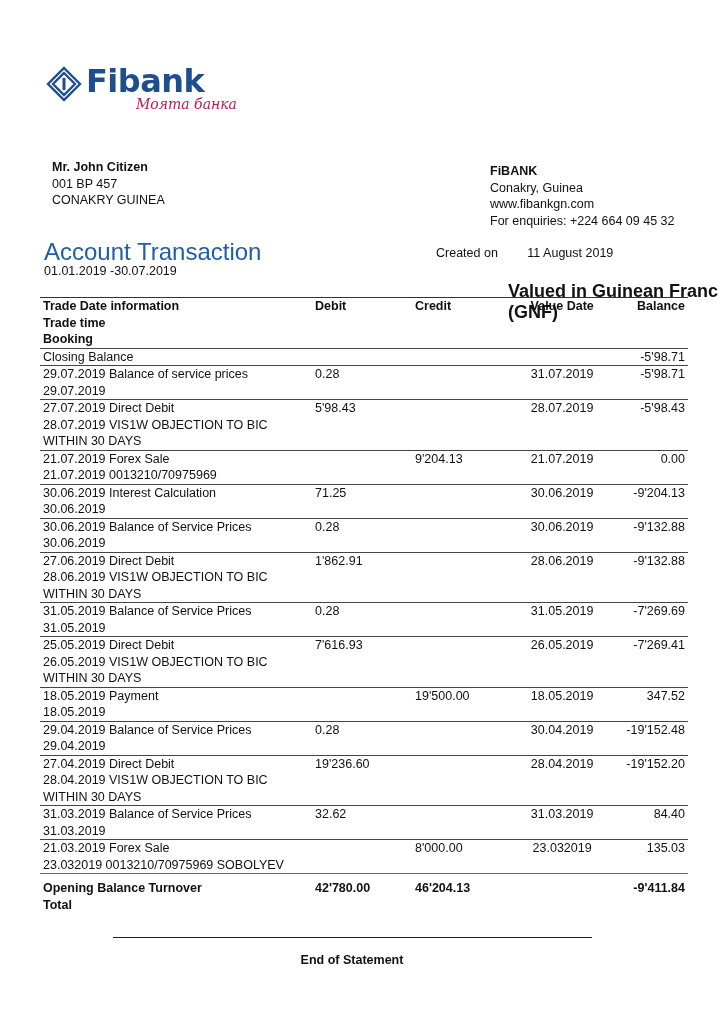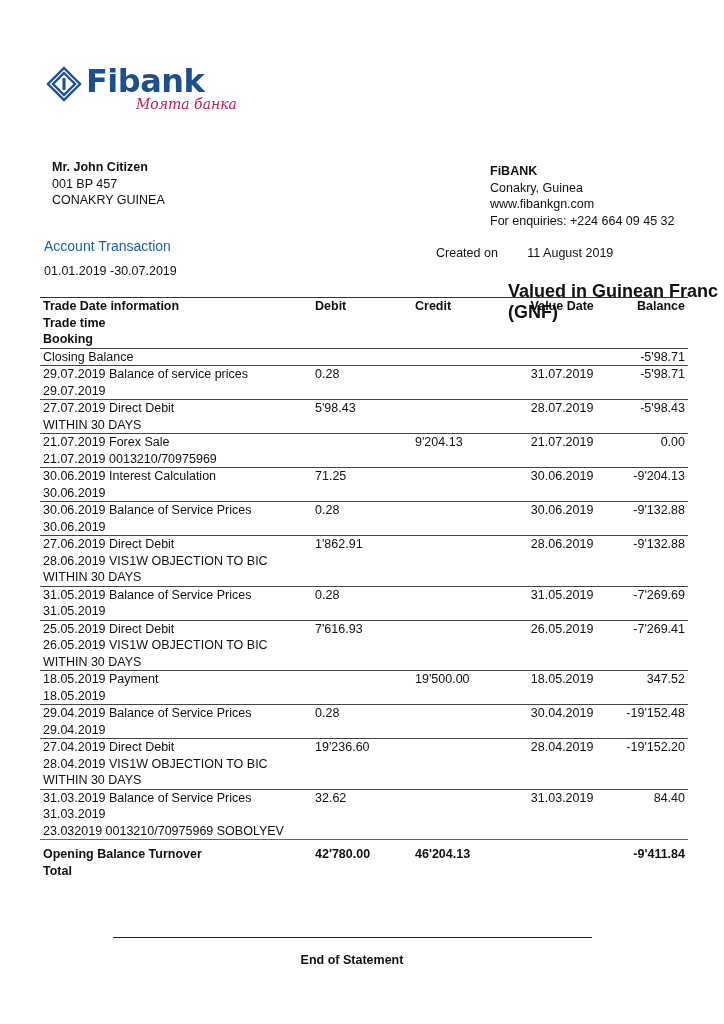--- a/index.html
+++ b/index.html
@@ -8,21 +8,21 @@
     font-family: "Liberation Sans", sans-serif; color: #111;
   }
   .abs { position: absolute; }
   .logo { left: 46px; top: 62px; width: 220px; height: 60px; }
   .logo-word { position: absolute; left: 40px; top: 0px; font-family: "DejaVu Sans", sans-serif; font-weight: bold; font-size: 32px; color: #1d4f8f; letter-spacing: -0.5px; }
   .logo-tag { position: absolute; left: 90px; top: 34px; font-family: "DejaVu Serif", serif; font-style: italic; font-size: 14px; color: #be185d; }
   .txt { font-size: 12.5px; line-height: 16.5px; }
   .bold { font-weight: bold; }
   .cust { left: 52px; top: 159px; }
   .bank { left: 490px; top: 163px; }
-  .title { left: 44px; top: 238px; font-size: 14px; color: #1f5ea8; }
+  .title { left: 44px; top: 238px; font-size: 24px; color: #1f5ea8; }
   .period { left: 44px; top: 264px; font-size: 12.5px; }
   .created { left: 436px; top: 246px; font-size: 12.5px; }
   .created span.date { margin-left: 26px; }
   .valued { left: 508px; top: 281px; font-size: 18px; font-weight: bold; }
   table.tx {
     position: absolute; left: 40px; top: 297px; width: 648px;
     border-collapse: collapse; font-size: 12.5px;
   }
   table.tx td, table.tx th { padding: 0 3px; vertical-align: top; line-height: 16.5px; }
   table.tx th { font-weight: bold; text-align: left; }
@@ -110,20 +110,27 @@
         <td class="c-bal"></td>
       </tr>
       <tr class="rowtop">
         <td>27.07.2019 Direct Debit</td>
         <td>5'98.43</td>
         <td></td>
         <td class="c-vd">28.07.2019</td>
         <td class="c-bal">-5'98.43</td>
       </tr>
       <tr>
+        <td>28.07.2019 VIS1W OBJECTION TO BIC</td>
+        <td></td>
+        <td></td>
+        <td class="c-vd"></td>
+        <td class="c-bal"></td>
+      </tr>
+      <tr>
         <td>WITHIN 30 DAYS</td>
         <td></td>
         <td></td>
         <td class="c-vd"></td>
         <td class="c-bal"></td>
       </tr>
       <tr class="rowtop">
         <td>21.07.2019 Forex Sale</td>
         <td></td>
         <td>9'204.13</td>
@@ -276,20 +283,27 @@
         <td></td>
         <td class="c-vd">31.03.2019</td>
         <td class="c-bal">84.40</td>
       </tr>
       <tr>
         <td>31.03.2019</td>
         <td></td>
         <td></td>
         <td class="c-vd"></td>
         <td class="c-bal"></td>
+      </tr>
+      <tr class="rowtop">
+        <td>21.03.2019  Forex Sale</td>
+        <td></td>
+        <td>8'000.00</td>
+        <td class="c-vd">23.032019</td>
+        <td class="c-bal">135.03</td>
       </tr>
       <tr>
         <td>23.032019 0013210/70975969 SOBOLYEV</td>
         <td></td>
         <td></td>
         <td class="c-vd"></td>
         <td class="c-bal"></td>
       </tr>
     </tbody>
   <tbody>

